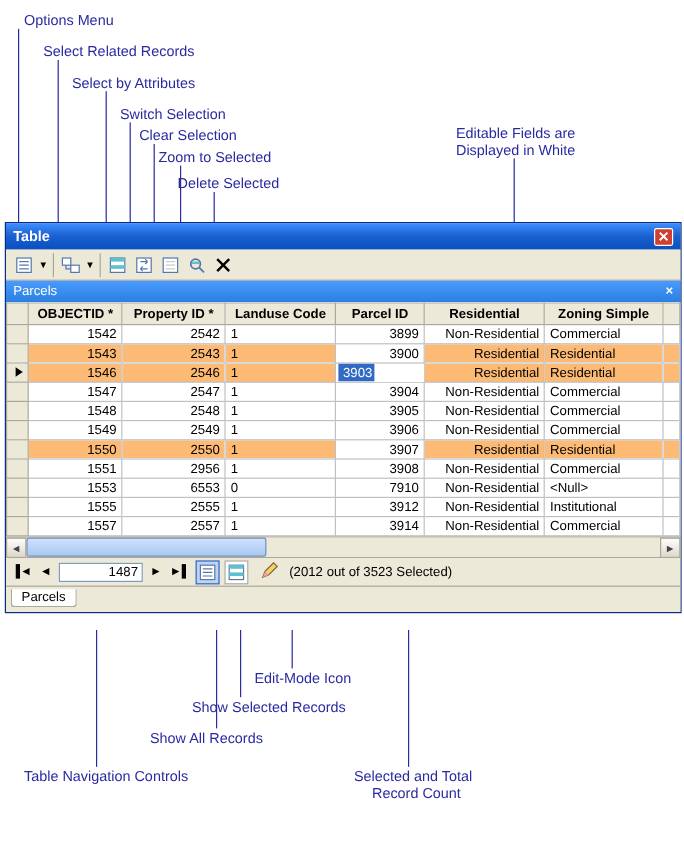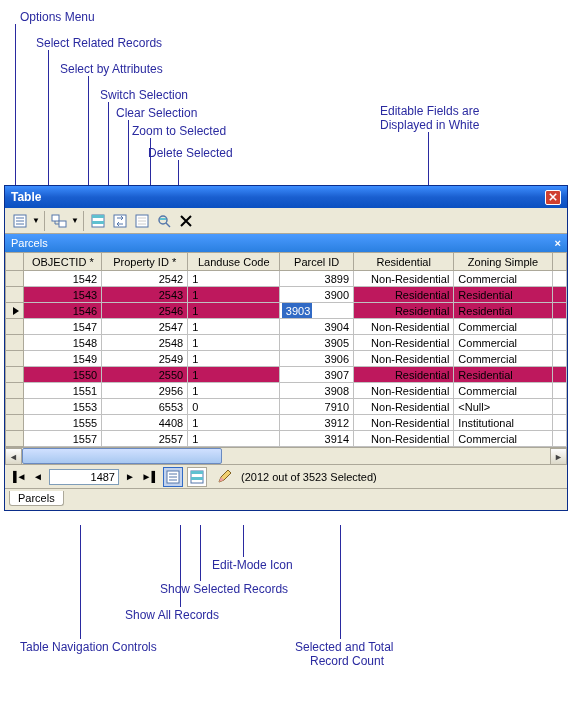--- a/index.html
+++ b/index.html
@@ -92,21 +92,21 @@
     overflow: hidden;
   }
   table.grid {
     border-collapse: collapse;
     width: 100%;
     table-layout: fixed;
   }
   .grid th {
     background: #ece9d8;
     border: 1px solid #aca899;
-    font-weight: normal;
+    font-weight: bold;
     font-size: 11px;
     padding: 2px 4px;
     text-align: center;
     height: 18px;
     overflow: hidden;
     white-space: nowrap;
   }
   .grid td {
     border: 1px solid #c0c0c0;
     font-size: 11px;
@@ -116,21 +116,21 @@
     white-space: nowrap;
     text-align: right;
   }
   .grid td.rowhdr {
     background: #ece9d8;
     border-color: #aca899;
     width: 16px;
   }
   .grid td.txt { text-align: left; }
   .grid tr.even td:not(.rowhdr):not(.editable) { background: #fff; }
-  .grid tr.sel td:not(.rowhdr):not(.editable) { background: #be185d; }
+  .grid tr.sel td:not(.rowhdr):not(.editable) { background: #fdba74; }
   .grid td.editable { background: #fff !important; }
   .grid td.editcell {
     background: #fff !important;
     padding: 0;
     position: relative;
     margin-left: 28px;
   }
   .editcursor {
     position: absolute;
     left: 2px; top: 0; bottom: 0;
@@ -441,21 +441,21 @@
             <td>6553</td>
             <td class="txt">0</td>
             <td class="editable">7910</td>
             <td>Non-Residential</td>
             <td class="txt">&lt;Null&gt;</td>
             <td></td>
           </tr>
           <tr class="even">
             <td class="rowhdr"></td>
             <td>1555</td>
-            <td>4408</td>
+            <td>2555</td>
             <td class="txt">1</td>
             <td class="editable">3912</td>
             <td>Non-Residential</td>
             <td class="txt">Institutional</td>
             <td></td>
           </tr>
           <tr class="even">
             <td class="rowhdr"></td>
             <td>1557</td>
             <td>2557</td>

